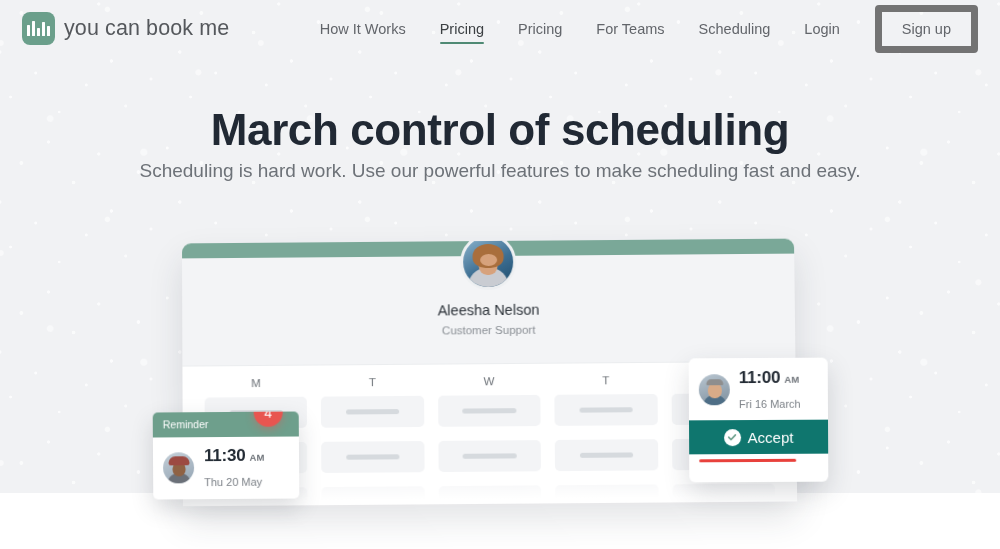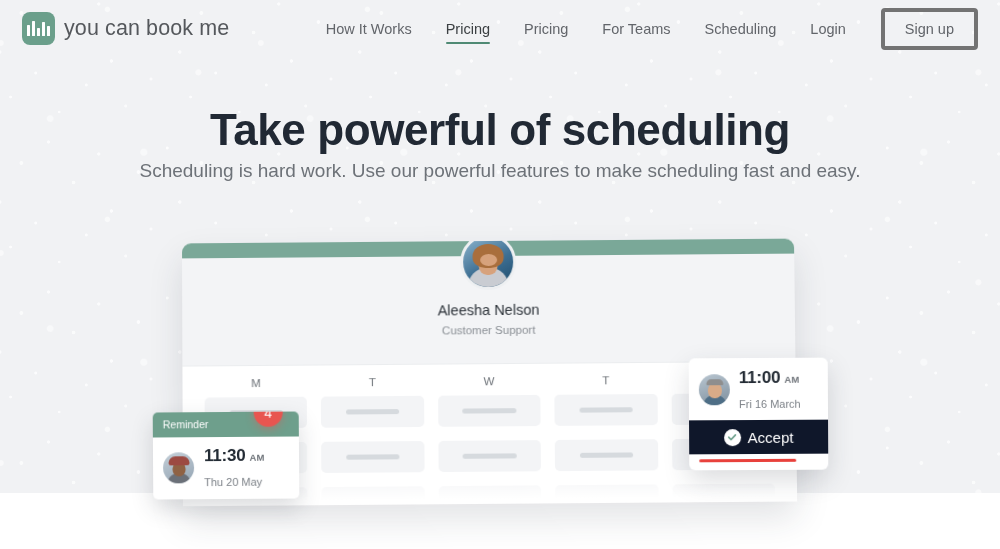--- a/index.html
+++ b/index.html
@@ -138,21 +138,21 @@
     bottom: 9px;
     height: 2px;
     background: #4f8a74;
     border-radius: 1px;
   }
   .signup-btn {
     margin-left: 18px;
     font-size: 14.5px;
     color: #62656a;
     background: transparent;
-    border: 4px solid #737373;
+    border: 7px solid #737373;
     border-radius: 4px;
     padding: 9px 20px;
     cursor: pointer;
     white-space: nowrap;
     font-family: inherit;
   }
 
   
   .hero-copy {
     position: absolute;
@@ -428,41 +428,41 @@
 
   
   .accept-card {
     position: absolute;
     left: 689px;
     top: 358px;
     width: 139px;
     border-radius: 6px;
     background: #ffffff;
     box-shadow: 0 10px 26px rgba(40,50,60,.17);
-    padding: 10px 10px 0;
+    padding: 10px 10px 12px;
     overflow: hidden;
     transform: rotate(-.3deg);
   }
   .accept-top {
     display: flex;
     align-items: center;
     gap: 9px;
     padding-bottom: 10px;
   }
   .avatar-sm.male { background: linear-gradient(160deg, #b9c6d1 0%, #7d8e9c 100%); }
   .avatar-sm.male .sface { background: #d8ab88; top: 9px; width: 14px; height: 15px; }
   .avatar-sm.male .scap {
     background: #8e8e8e; top: 5px; width: 17px; height: 6px;
     border-radius: 8px 8px 2px 2px;
   }
   .avatar-sm.male .sbody { background: #4e6e86; }
   .accept-btn {
     margin: 0 -10px;
     height: 34px;
-    background: #0f172a;
+    background: #0f766e;
     display: flex;
     align-items: center;
     justify-content: center;
     gap: 7px;
     cursor: pointer;
     border: none;
     width: calc(100% + 20px);
     font-family: inherit;
   }
   .accept-btn .ck {
@@ -518,21 +518,21 @@
     <a class="nav-link">Pricing</a>
     <a class="nav-link">For Teams</a>
     <a class="nav-link">Scheduling</a>
     <a class="nav-link">Login</a>
     <button class="signup-btn">Sign up</button>
   </nav>
 
 </header>
 
 <div class="hero-copy">
-  <h1 class="hero-title">Take powerful of scheduling</h1>
+  <h1 class="hero-title">March control of scheduling</h1>
   <p class="hero-sub">Scheduling is hard work. Use our powerful features to make scheduling fast and easy.</p>
 </div>
 
 <div class="mockup-stage">
 
   <div class="app-window">
     <div class="app-topbar"></div>
 
     <div class="app-profile">
       <div class="avatar-main">

